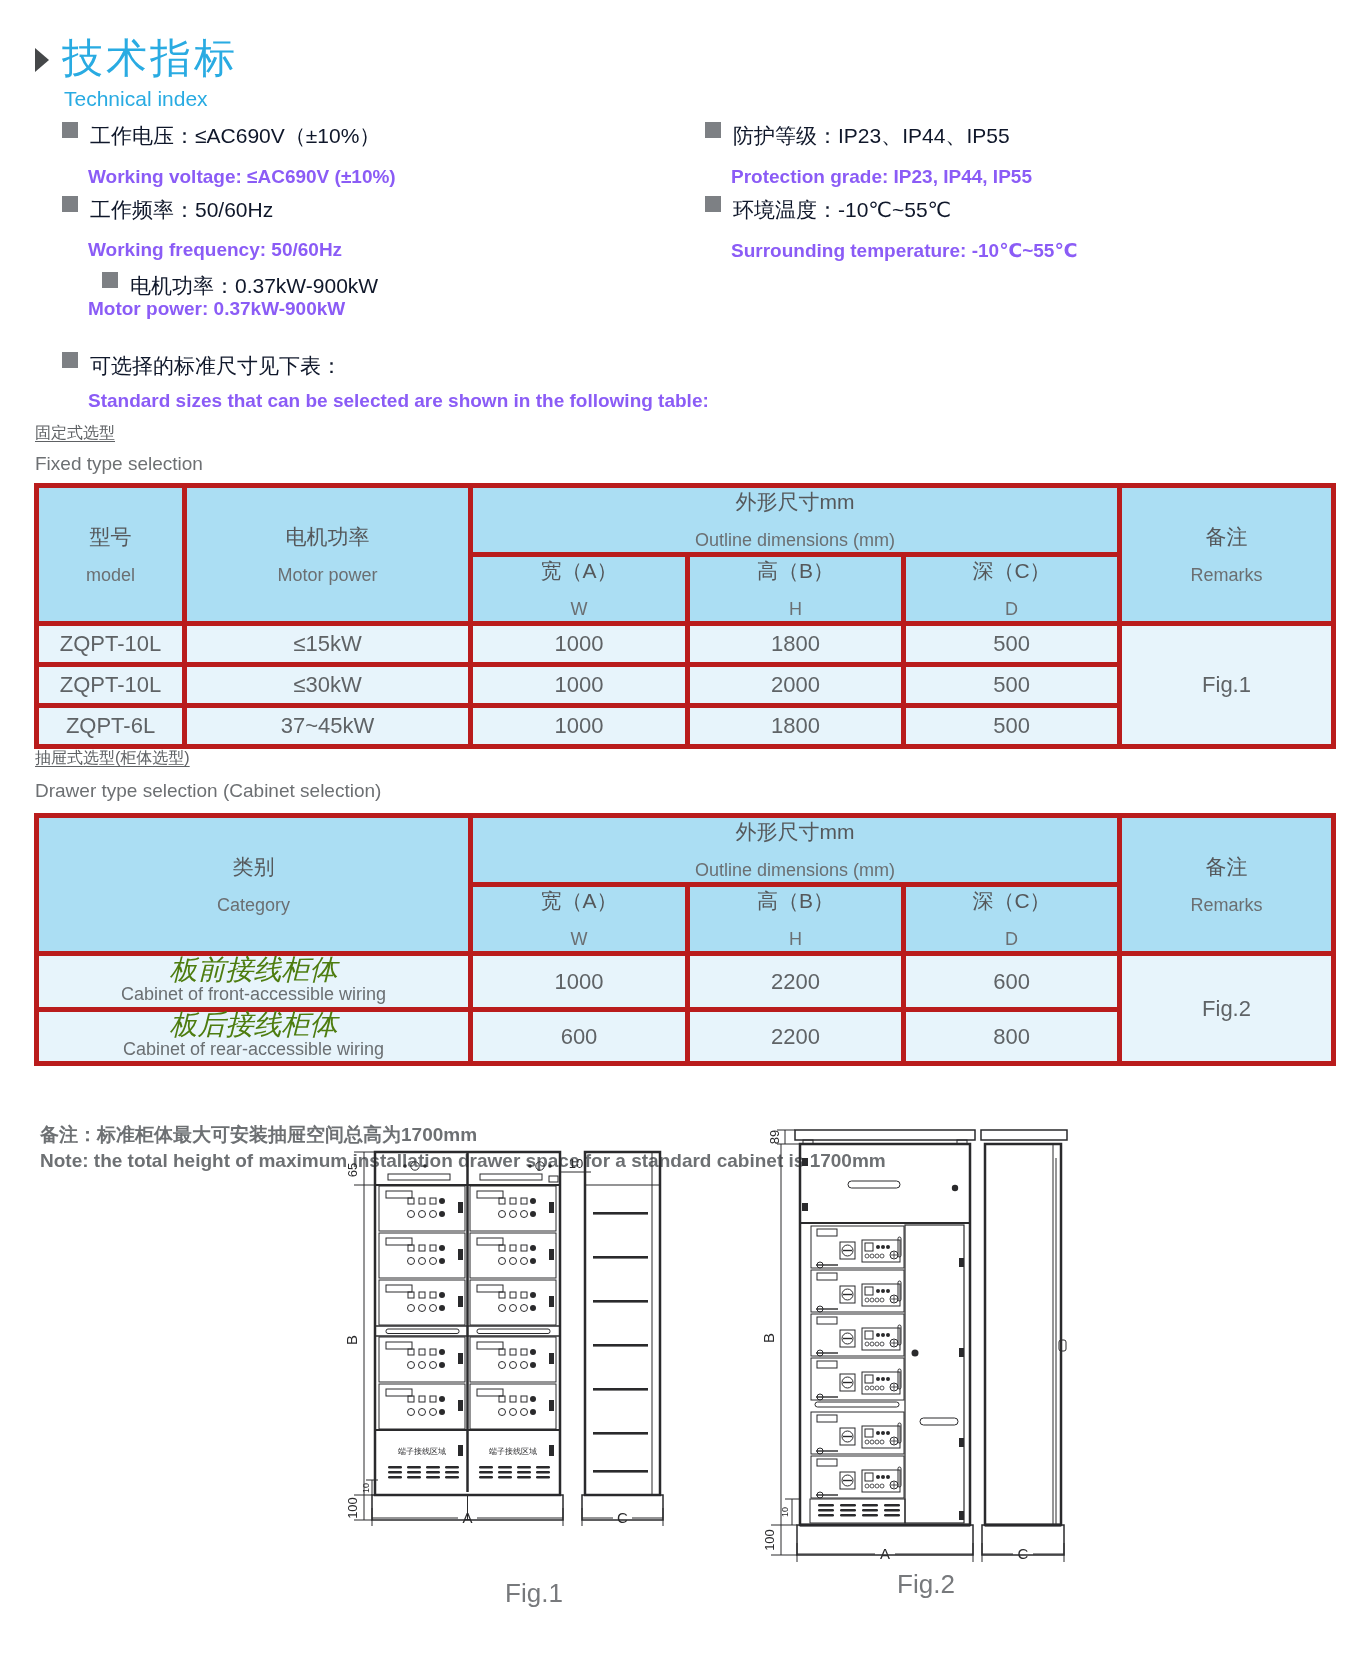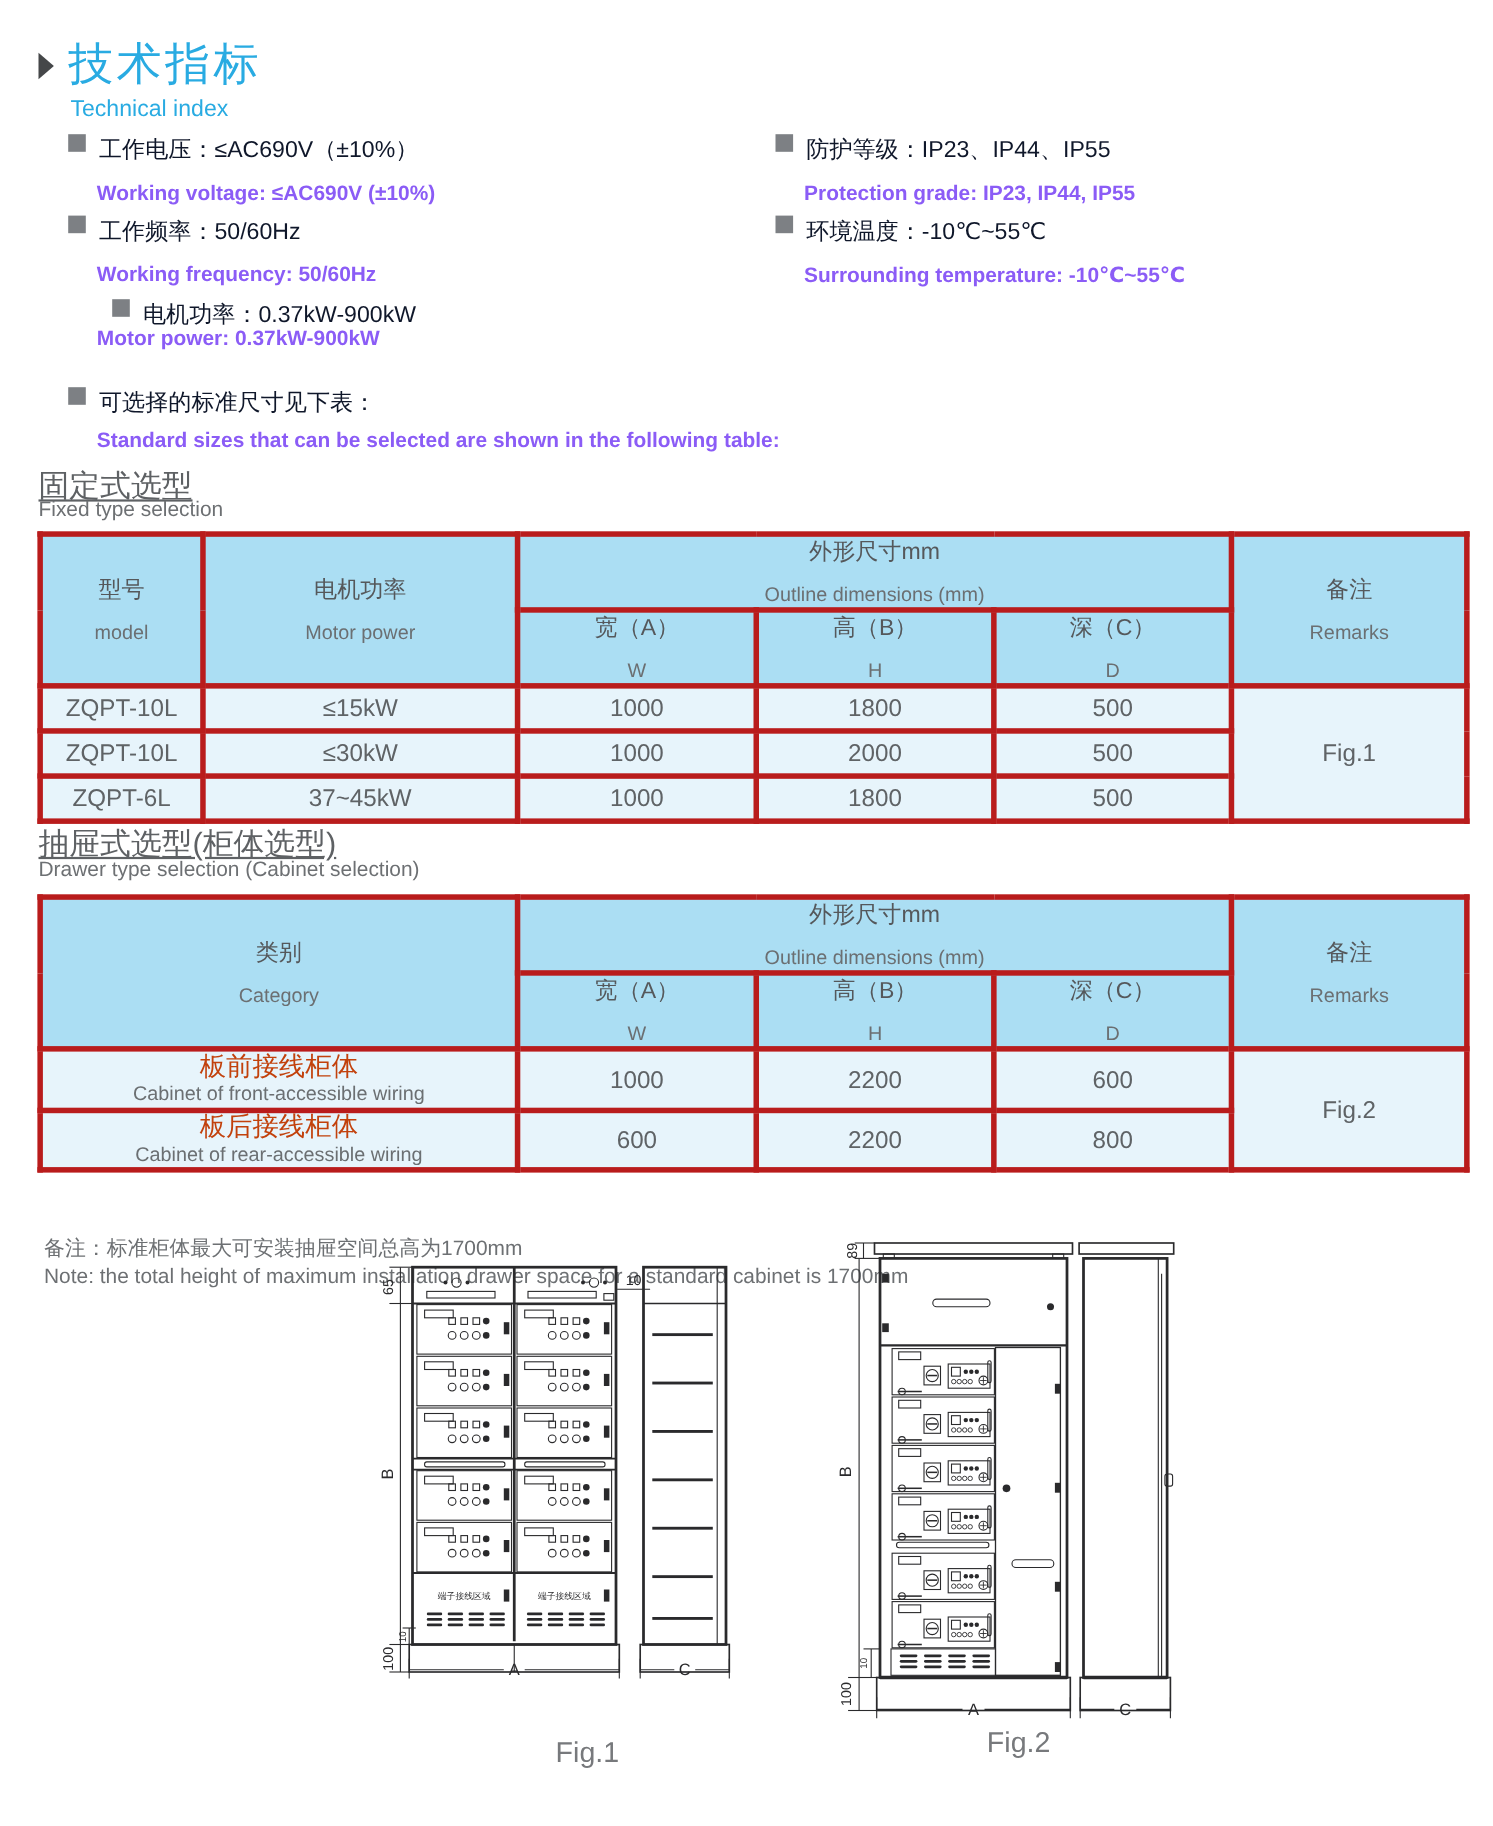--- a/index.html
+++ b/index.html
@@ -20,37 +20,37 @@
   .abs{position:absolute;}
   
   .tri{width:0;height:0;border-left:14px solid #454749;border-top:12px solid transparent;border-bottom:12px solid transparent;}
   .title-zh{font-size:41px;color:var(--accent,#29abe2);letter-spacing:3px;line-height:1;}
   .title-en{font-size:21px;color:var(--accent,#29abe2);}
   
   .spec-zh{font-size:21px;color:#0f172a;display:flex;align-items:flex-start;gap:12px;white-space:nowrap;}
   .bullet{width:16px;height:16px;background:var(--bullet-gray,#7d8084);flex:none;}
   .spec-en{font-size:19px;color:#8b5cf6;white-space:nowrap;font-weight:bold;}
   
-  .sec-zh{font-size:28px;color:#5e6164;text-decoration:underline;text-underline-offset:3px;}
+  .sec-zh{font-size:16px;color:#5e6164;text-decoration:underline;text-underline-offset:3px;}
   .sec-en{font-size:19px;color:#6d7073;}
   
   table.spec{border-collapse:collapse;table-layout:fixed;width:1297px;}
   table.spec th,table.spec td{
     border:5px solid #b91c1c;padding:0;text-align:center;vertical-align:middle;font-weight:normal;
   }
   table.spec th{background:var(--table-header-bg,#abdef3);}
   table.spec td{background:var(--table-row-bg,#e7f4fb);}
   .th-zh{font-size:21px;color:#55585b;line-height:27px;}
   .th-en{font-size:18px;color:#6b6f72;line-height:23px;margin-top:14px;}
   .cell{font-size:22px;color:#5f6366;}
-  .cat-zh{font-size:24px;color:#c2410c;line-height:26px;}
+  .cat-zh{font-size:28px;color:#4d7c0f;line-height:26px;font-style:italic;}
   .cat-en{font-size:18px;color:#6b6f72;line-height:23px;}
   .remark-cell{font-size:22px;color:#5f6366;}
   
-  .note{font-size:19px;color:#6d7073;white-space:nowrap;}
+  .note{font-size:19px;color:#6d7073;white-space:nowrap;font-weight:bold;}
   
   svg{overflow:visible;}
   svg text{font-family:"Liberation Sans","DejaVu Sans",sans-serif;}
   .dim{font-size:13px;fill:var(--line-dark,#2a2a2c);}
   .dimL{font-size:15px;fill:var(--line-dark,#2a2a2c);}
   .dimS{font-size:9px;fill:var(--line-dark,#2a2a2c);}
   .figcap{font-size:26px;fill:#77797c;}
   .term{font-size:8px;fill:var(--line-dark,#2a2a2c);}
   .ln{stroke:var(--line-dark,#2a2a2c);fill:none;}
   .fill{fill:var(--line-dark,#2a2a2c);stroke:none;}

